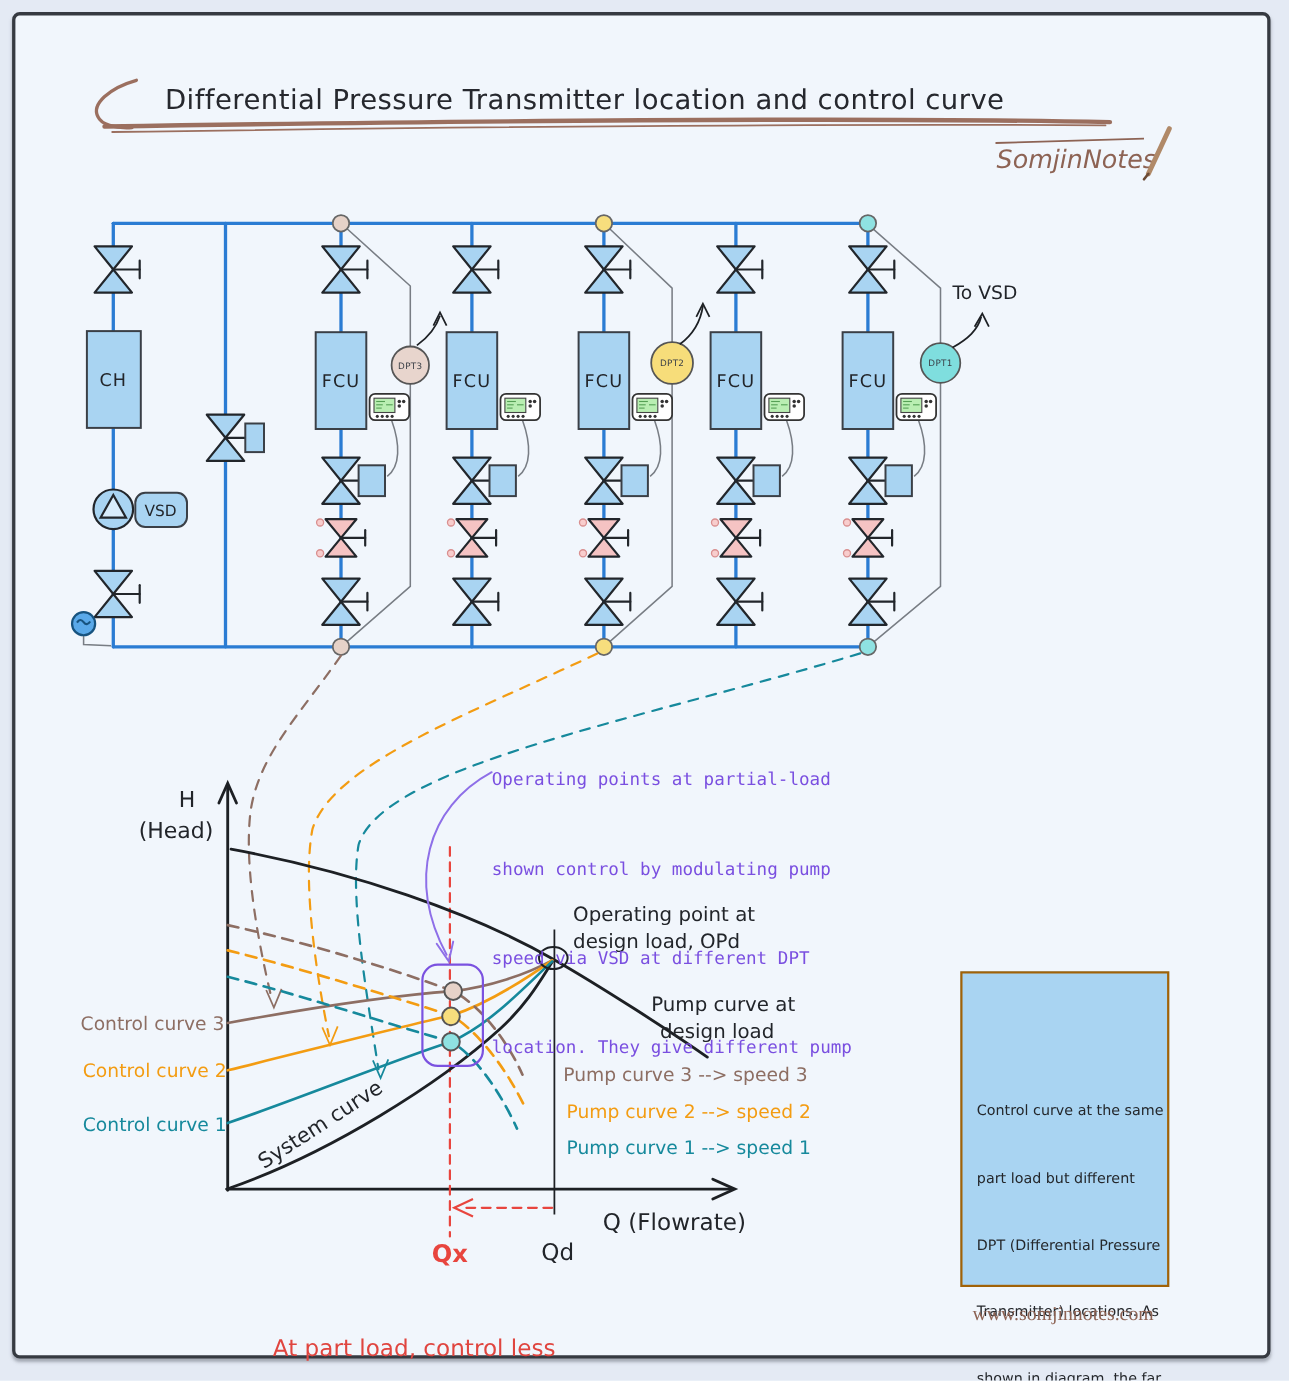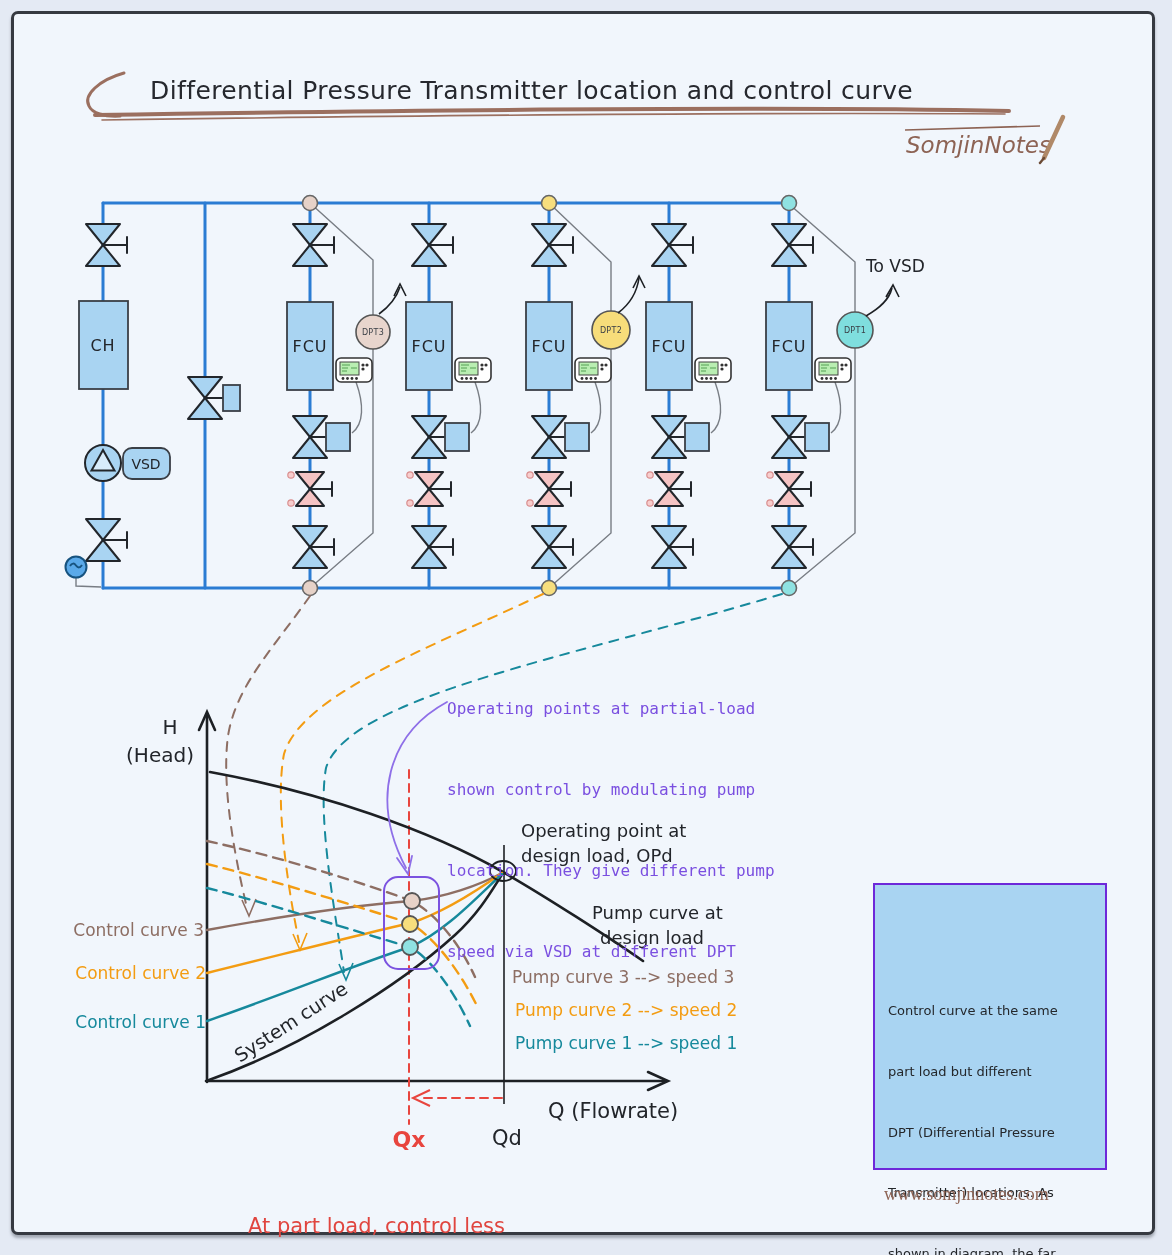--- a/index.html
+++ b/index.html
@@ -11,22 +11,22 @@
     position:absolute;left:11px;top:11px;width:1144px;height:1224px;
     background:#f1f6fc;border:3px solid #363a41;border-radius:7px;
     box-shadow:0 3px 3px rgba(110,115,125,.55);box-sizing:border-box;
   }
   svg.stage{position:absolute;left:0;top:0}
   .txt{position:absolute;white-space:pre}
   .purple-note{left:447px;top:641px;font-family:"DejaVu Sans Mono",monospace;
     font-size:16px;line-height:27px;color:#7a4fe0}
   .red-note{left:248px;top:1149px;font-size:21px;line-height:31px;color:#e0453f;font-weight:500}
   .website{left:884px;top:1184px;font-family:Liberation Serif, serif;font-size:18px;color:#8d6354}
-  .infobox{position:absolute;left:873px;top:883px;width:234px;height:287px;
-    background:#a9d4f2;border:2px solid #6d28d9;box-sizing:border-box}
+  .infobox{position:absolute;left:873px;top:883px;width:190px;height:287px;
+    background:#a9d4f2;border:2px solid #a16207;box-sizing:border-box}
   .infobox .body{position:absolute;left:13px;top:76px;font-size:13px;line-height:20.2px;color:#24272b;white-space:pre}
 
   
   .pipe{stroke:#2b7cd3;stroke-width:3;fill:none;stroke-linecap:round}
   .vfill{fill:#a9d4f2;stroke:#22262b;stroke-width:2;stroke-linejoin:round}
   .pfill{fill:#f5c3c3;stroke:#22262b;stroke-width:2;stroke-linejoin:round}
   .pport{fill:#f8cdcd;stroke:#d98f8f;stroke-width:1.2}
   .vln{stroke:#22262b;stroke-width:2;stroke-linecap:round}
   .box{fill:#a9d4f2;stroke:#3a3f46;stroke-width:1.8}
   .gray{stroke:#787d84;stroke-width:1.4;fill:none}
@@ -264,22 +264,22 @@
     <line x1="899" y1="924" x2="899" y2="929" stroke="#555" stroke-width="1"></line>
     <polygon points="910,941 926,941 918,928" fill="#f7eecb" stroke="#a5822f" stroke-width="1.4"></polygon>
     <line x1="934" y1="890" x2="917" y2="922" stroke="#b08968" stroke-width="4.5" stroke-linecap="round"></line>
     <line x1="917" y1="922" x2="913" y2="928" stroke="#6b4a35" stroke-width="2.4" stroke-linecap="round"></line>
   </g>
 </svg>
 
 <div class="txt purple-note">
   <div>Operating points at partial-load</div>
   <div>shown control by modulating pump</div>
+  <div>speed via VSD at different DPT</div>
   <div>location. They give different pump</div>
-  <div>speed via VSD at different DPT</div>
 </div>
 
 <div class="txt red-note">
   <div>At part load, control less</div>
   
 </div>
 
 <div class="infobox">
   <div class="body">
     <div>Control curve at the same</div>

